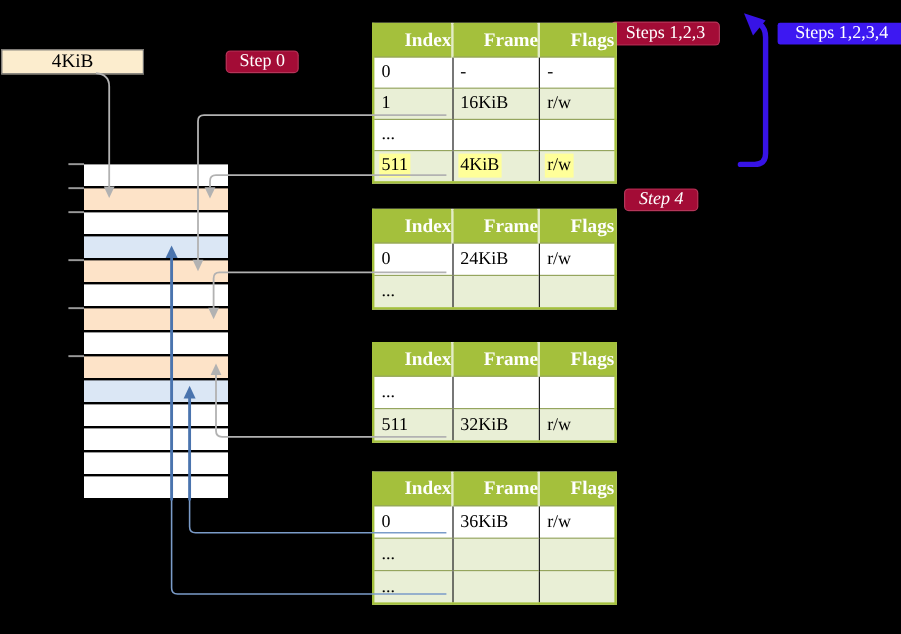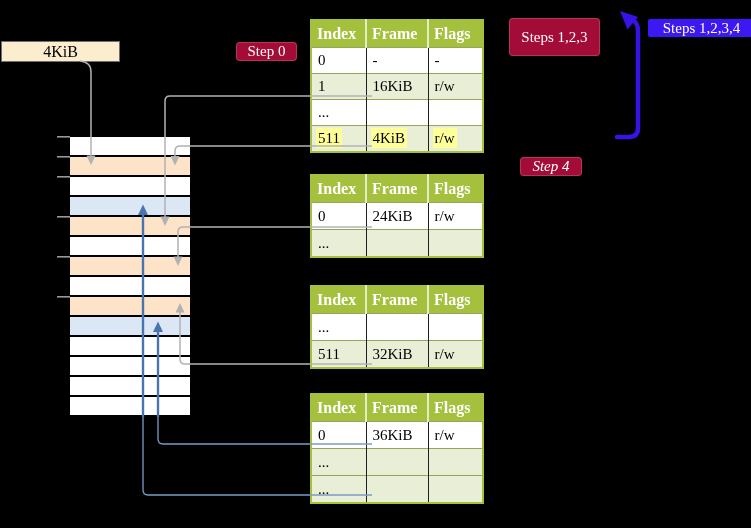--- a/index.html
+++ b/index.html
@@ -8,36 +8,36 @@
   .abs{position:absolute;}
 
   
   .pgsize{left:1px;top:41px;width:117px;height:19px;background:#fcedce;border:1px solid #6e6e6e;
           color:#000;font-size:16px;display:flex;align-items:center;justify-content:center;}
 
   
   .badge{color:#fff;font-size:15px;display:flex;align-items:center;justify-content:center;white-space:nowrap;}
   .badge.red{background:#a30c36;border-radius:4px;box-shadow:inset 0 0 0 1px rgba(255,255,255,.18);}
   .badge.blue{background:#3d18f2;border-radius:2px;}
-  .b-step0{left:188px;top:42px;width:61px;height:19px;margin-left:48px;}
-  .b-steps123{left:509px;top:18px;width:91px;height:38px;}
+  .b-step0{left:188px;top:42px;width:61px;height:19px;}
+  .b-steps123{left:509px;top:18px;width:91px;height:20px;}
   .b-steps1234{left:648px;top:19px;width:107px;height:18px;}
   .b-step4{left:520px;top:157px;width:62px;height:19px;font-style:italic;}
 
   
   .stack{left:70px;top:137px;width:120px;height:278px;display:flex;flex-direction:column;gap:2px;}
   .mrow{flex:1;}
   .mrow[data-fill="white"]{background:#ffffff;}
   .mrow[data-fill="orange"]{background:#fde3c8;}
   .mrow[data-fill="blue"]{background:#dbe7f5;}
 
   
   table.pt{position:absolute;left:310px;border-collapse:collapse;border:2px solid #a4c03c;background:#fff;}
   .pt th{background:#a4c03c;color:#fff;font-weight:bold;font-size:16px;text-align:left;
-         padding:0 0 0 5px;height:26px;border-left:2px solid #e3ecc6;}
+         padding:0 0 0 25px;height:26px;border-left:2px solid #e3ecc6;}
   .pt th:first-child{border-left:none;}
   .pt td{font-size:15px;color:#000;padding:0 0 0 6px;height:25px;background:#fff;
          border-left:1px solid #1f1f1f;border-top:1px solid #95a55e;}
   .pt td:first-child{border-left:none;}
   .pt tr[data-shade="g"] td{background:#e9efd6;}
   .pt td[data-hl="y"] .cv{background:#ffff99;box-shadow:0 0 0 2px #ffff99;}
   .t1{top:19px;}
   .t2{top:174px;}
   .t3{top:285px;}
   .t4{top:393px;}

